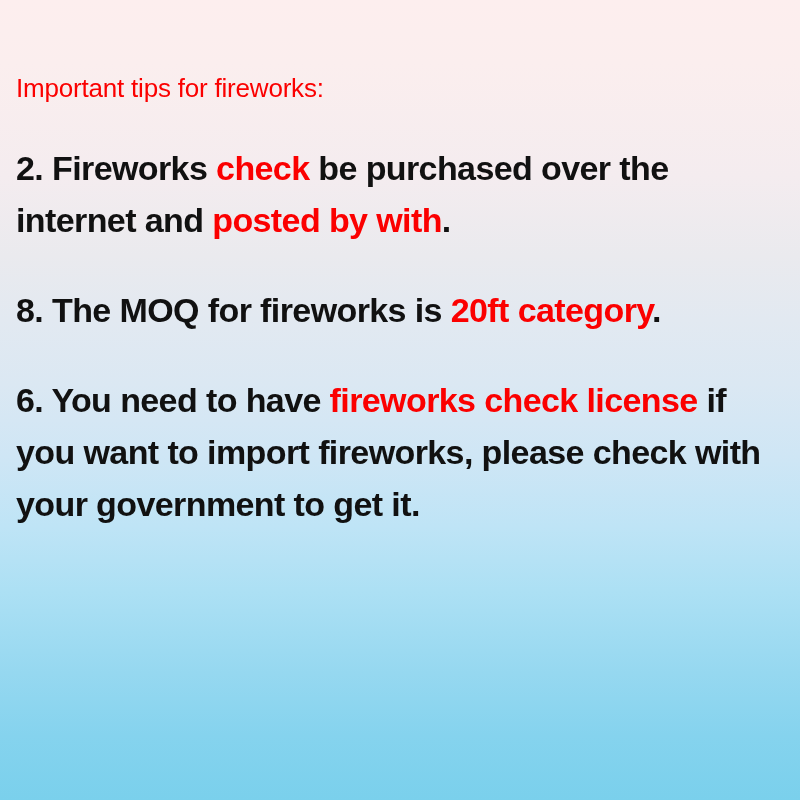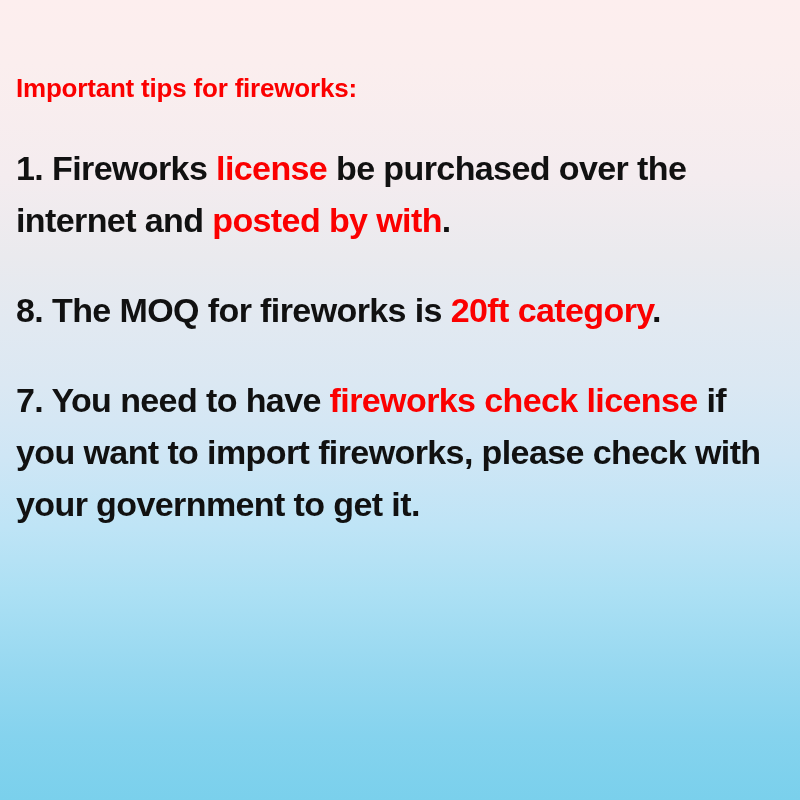--- a/index.html
+++ b/index.html
@@ -33,21 +33,21 @@
     overflow: hidden;
   }
   .content {
     position: absolute;
     left: 16px;
     top: 0;
     width: 775px;
   }
   .heading {
     color: #fb0000;
-    font-weight: bold;
+    font-weight: normal;
     font-size: 26px;
     line-height: 32px;
     letter-spacing: -0.2px;
     margin: 0;
     padding-top: 72px;
   }
   .tip {
     color: #111111;
     font-weight: bold;
     font-size: 34px;
@@ -65,21 +65,21 @@
   }
 </style>
 </head>
 <body>
 
 <div id="poster">
   <div class="content">
 
     <p class="heading">Important tips for fireworks:</p>
 
-    <p class="tip tip-1"><span>1. Fireworks </span><span class="hl">license</span><span> be purchased over the internet and </span><span class="hl">posted by with</span><span>.</span></p>
+    <p class="tip tip-1"><span>2. Fireworks </span><span class="hl">check</span><span> be purchased over the internet and </span><span class="hl">posted by with</span><span>.</span></p>
 
     <p class="tip tip-2"><span>8. The MOQ for fireworks is </span><span class="hl">20ft category</span><span>.</span></p>
 
-    <p class="tip tip-3"><span>7. You need to have </span><span class="hl">fireworks check license</span><span> if you want to import fireworks, please check with your government to get it.</span></p>
+    <p class="tip tip-3"><span>6. You need to have </span><span class="hl">fireworks check license</span><span> if you want to import fireworks, please check with your government to get it.</span></p>
 
 
   </div>
 </div>
 
 </body></html>

